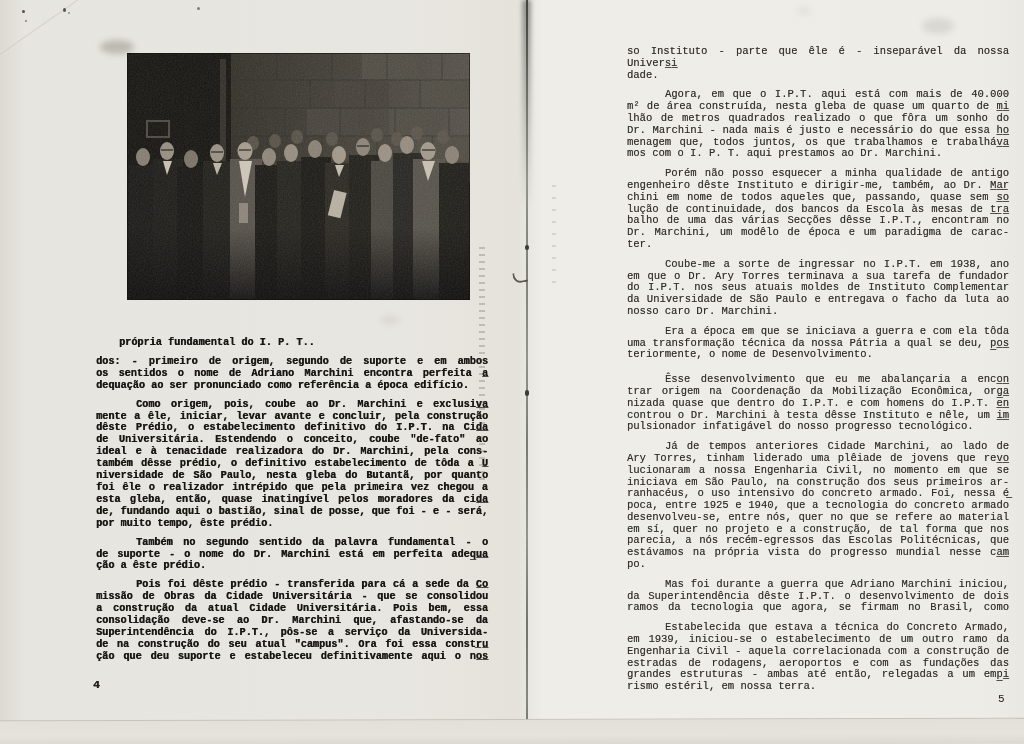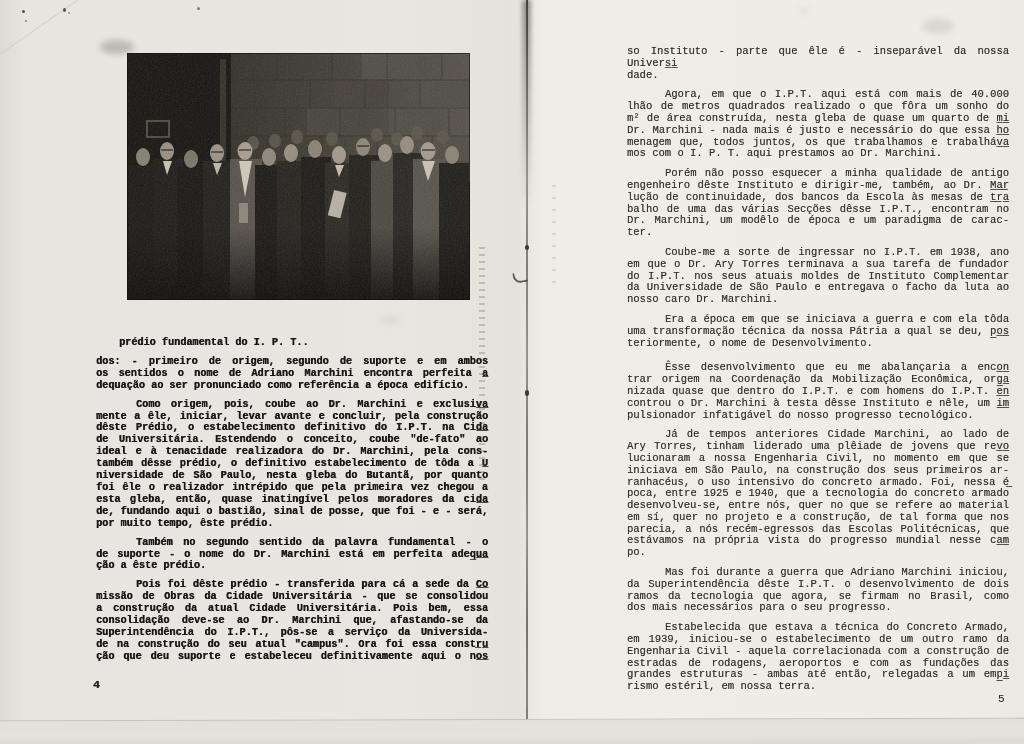--- a/index.html
+++ b/index.html
@@ -161,21 +161,21 @@
         <rect x="112" y="150" width="9" height="20" fill="#9a9284" opacity=".8"></rect>
 
         <rect x="0" y="175" width="343" height="72" fill="url(#fade)"></rect>
         <rect width="343" height="247" filter="url(#grain)" opacity="0.16"></rect>
         <rect x="0.5" y="0.5" width="342" height="246" fill="none" stroke="#11100d" stroke-width="1" opacity=".6"></rect>
       </svg>
     </div>
 
     <div class="text-col" id="left-text">
         <div class="para">
-          <div class="line last" style="text-indent: 23px;">prédio fundamental do I. P. T..</div>
+          <div class="line last" style="text-indent: 23px;">própria fundamental do I. P. T..</div>
         </div>
         <div class="para">
           <div class="line">dos: - primeiro de origem, segundo de suporte e em ambos</div>
           <div class="line">os sentidos o nome de Adriano Marchini encontra perfeita a̲</div>
           <div class="line last">dequação ao ser pronunciado como referência a época edifício.</div>
         </div>
         <div class="para">
           <div class="line" style="text-indent: 40px;">Como origem, pois, coube ao Dr. Marchini e exclusiv̲a̲</div>
           <div class="line">mente a êle, iniciar, levar avante e concluir, pela construção</div>
           <div class="line">dêste Prédio, o estabelecimento definitivo do I.P.T. na Cid̲a̲</div>
@@ -207,29 +207,30 @@
   </div>
 
   <div>
     <div class="text-col" id="right-text">
         <div class="para">
           <div class="line" style="text-indent: 0px;">so Instituto - parte que êle é - inseparável da nossa Univers̲i̲</div>
           <div class="line last">dade.</div>
         </div>
         <div class="para">
           <div class="line" style="text-indent: 38px;">Agora, em que o I.P.T. aqui está com mais de  40.000</div>
+          <div class="line">m² de área construída, nesta gleba de quase um quarto de m̲i̲</div>
           <div class="line">lhão de metros quadrados realizado o que fôra um sonho do</div>
-          <div class="line">m² de área construída, nesta gleba de quase um quarto de m̲i̲</div>
           <div class="line">Dr. Marchini - nada mais é justo e necessário do que essa h̲o̲</div>
           <div class="line">menagem que, todos juntos, os que trabalhamos e trabalháv̲a̲</div>
           <div class="line last">mos com o I. P. T. aqui prestamos ao Dr. Marchini.</div>
         </div>
         <div class="para">
           <div class="line" style="text-indent: 38px; font-family: Liberation Mono, monospace;">Porém não posso esquecer a minha qualidade de antigo</div>
           <div class="line">engenheiro dêste Instituto e dirigir-me, também, ao Dr. M̲a̲r̲</div>
+          <div class="line">chini em nome de todos aqueles que, passando, quase sem s̲o̲</div>
           <div class="line">lução de continuidade, dos bancos da Escola às mesas de t̲r̲a̲</div>
           <div class="line">balho de uma das várias Secções dêsse I.P.T., encontram no</div>
           <div class="line">Dr. Marchini, um modêlo de época e um paradigma de carac-</div>
           <div class="line last">ter.</div>
         </div>
         <div class="para">
           <div class="line" style="text-indent: 38px;">Coube-me a sorte de ingressar no I.P.T. em 1938, ano</div>
           <div class="line">em que o Dr. Ary Torres terminava a sua tarefa de fundador</div>
           <div class="line">do I.P.T. nos seus atuais moldes de Instituto Complementar</div>
           <div class="line">da Universidade de São Paulo e entregava o facho da luta ao</div>
@@ -257,21 +258,20 @@
           <div class="line">desenvolveu-se, entre nós, quer no que se refere ao material</div>
           <div class="line">em sí, quer no projeto e a construção, de tal forma que nos</div>
           <div class="line">parecia, a nós recém-egressos das Escolas Politécnicas, que</div>
           <div class="line">estávamos na própria vista do progresso mundial nesse ca̲m̲</div>
           <div class="line last">po.</div>
         </div>
         <div class="para">
           <div class="line" style="text-indent: 38px;">Mas foi durante a guerra que Adriano Marchini iniciou,</div>
           <div class="line">da Superintendência dêste I.P.T. o desenvolvimento de dois</div>
           <div class="line">ramos da tecnologia que agora, se firmam no Brasil,  como</div>
-          <div class="line last">dos mais necessários para o seu progresso.</div>
         </div>
         <div class="para">
           <div class="line" style="text-indent: 38px;">Estabelecida que estava a técnica do Concreto Armado,</div>
           <div class="line">em 1939, iniciou-se o estabelecimento de um outro ramo  da</div>
           <div class="line">Engenharia Civil - aquela correlacionada com a construção de</div>
           <div class="line">estradas de rodagens, aeroportos e com as fundações  das</div>
           <div class="line">grandes estruturas - ambas até então, relegadas a um emp̲i̲</div>
           <div class="line last">rismo estéril, em nossa terra.</div>
         </div>
       </div>

